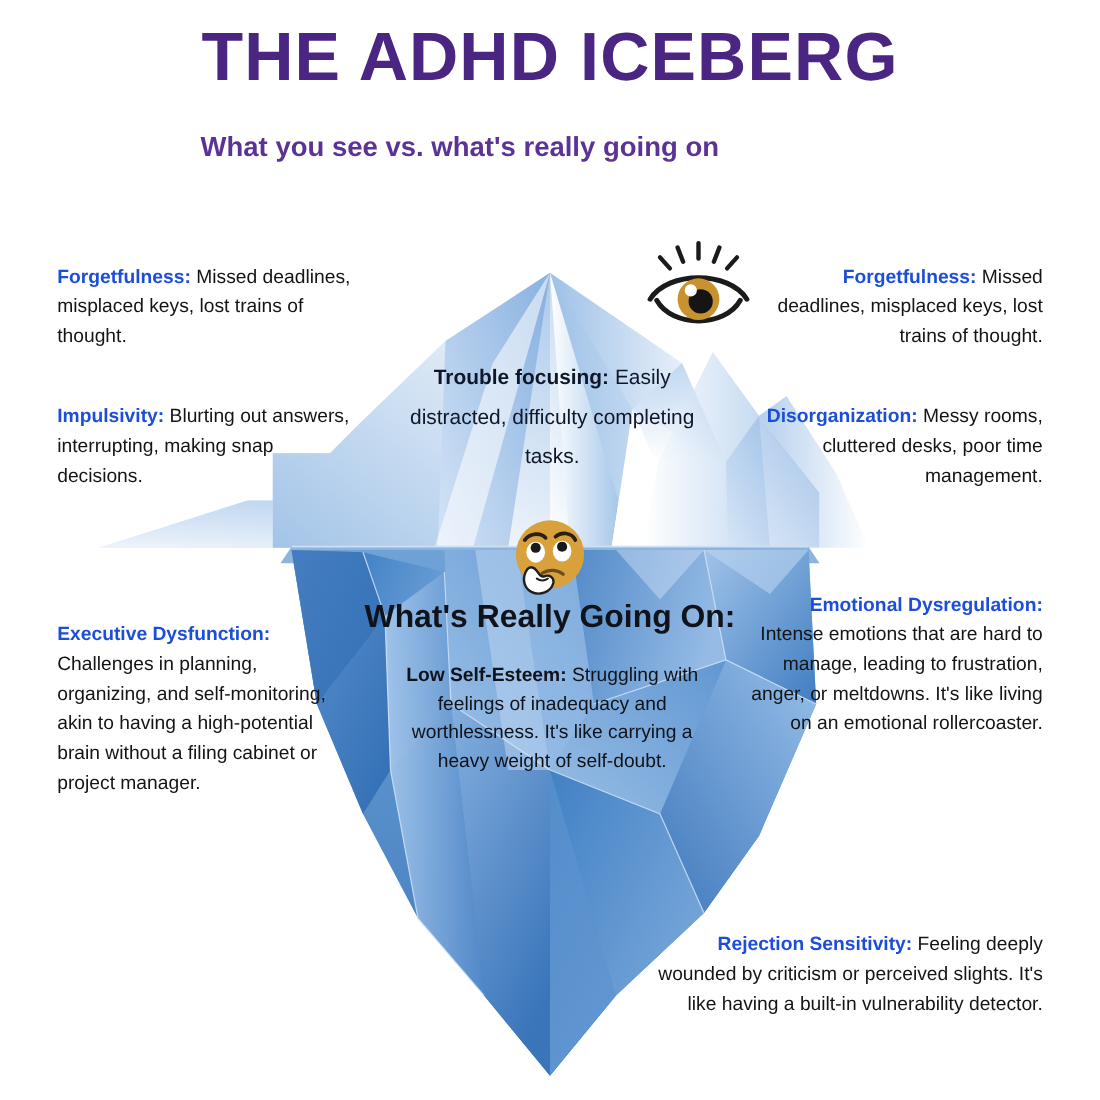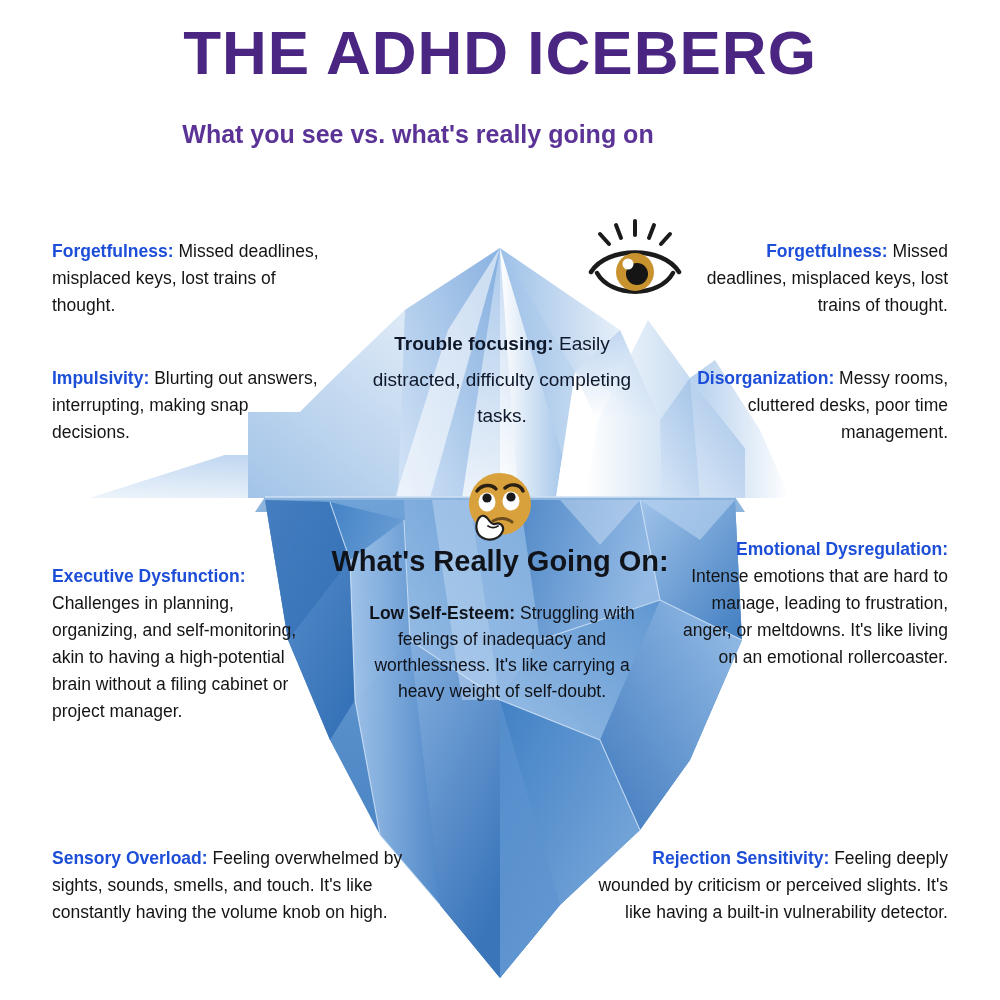--- a/index.html
+++ b/index.html
@@ -279,23 +279,19 @@
   <div id="ml" class="block L">
     <span class="lbl">Executive Dysfunction:</span>
     <span>Challenges in planning, organizing, and self-monitoring, akin to having a high-potential brain without a filing cabinet or project manager.</span>
   </div>
 
   <div id="mr" class="block R">
     <span class="lbl">Emotional Dysregulation:</span>
     <span>Intense emotions that are hard to manage, leading to frustration, anger, or meltdowns. It's like living on an emotional rollercoaster.</span>
   </div>
 
-  <div id="bl" class="block L">
-    <span class="lbl">Sensory Overload:</span>
-    <span>Feeling overwhelmed by sights, sounds, smells, and touch. It's like constantly having the volume knob on high.</span>
-  </div>
 
   <div id="br" class="block R">
     <span class="lbl">Rejection Sensitivity:</span>
     <span>Feeling deeply wounded by criticism or perceived slights. It's like having a built-in vulnerability detector.</span>
   </div>
 
 </div>
 
 </body></html>

